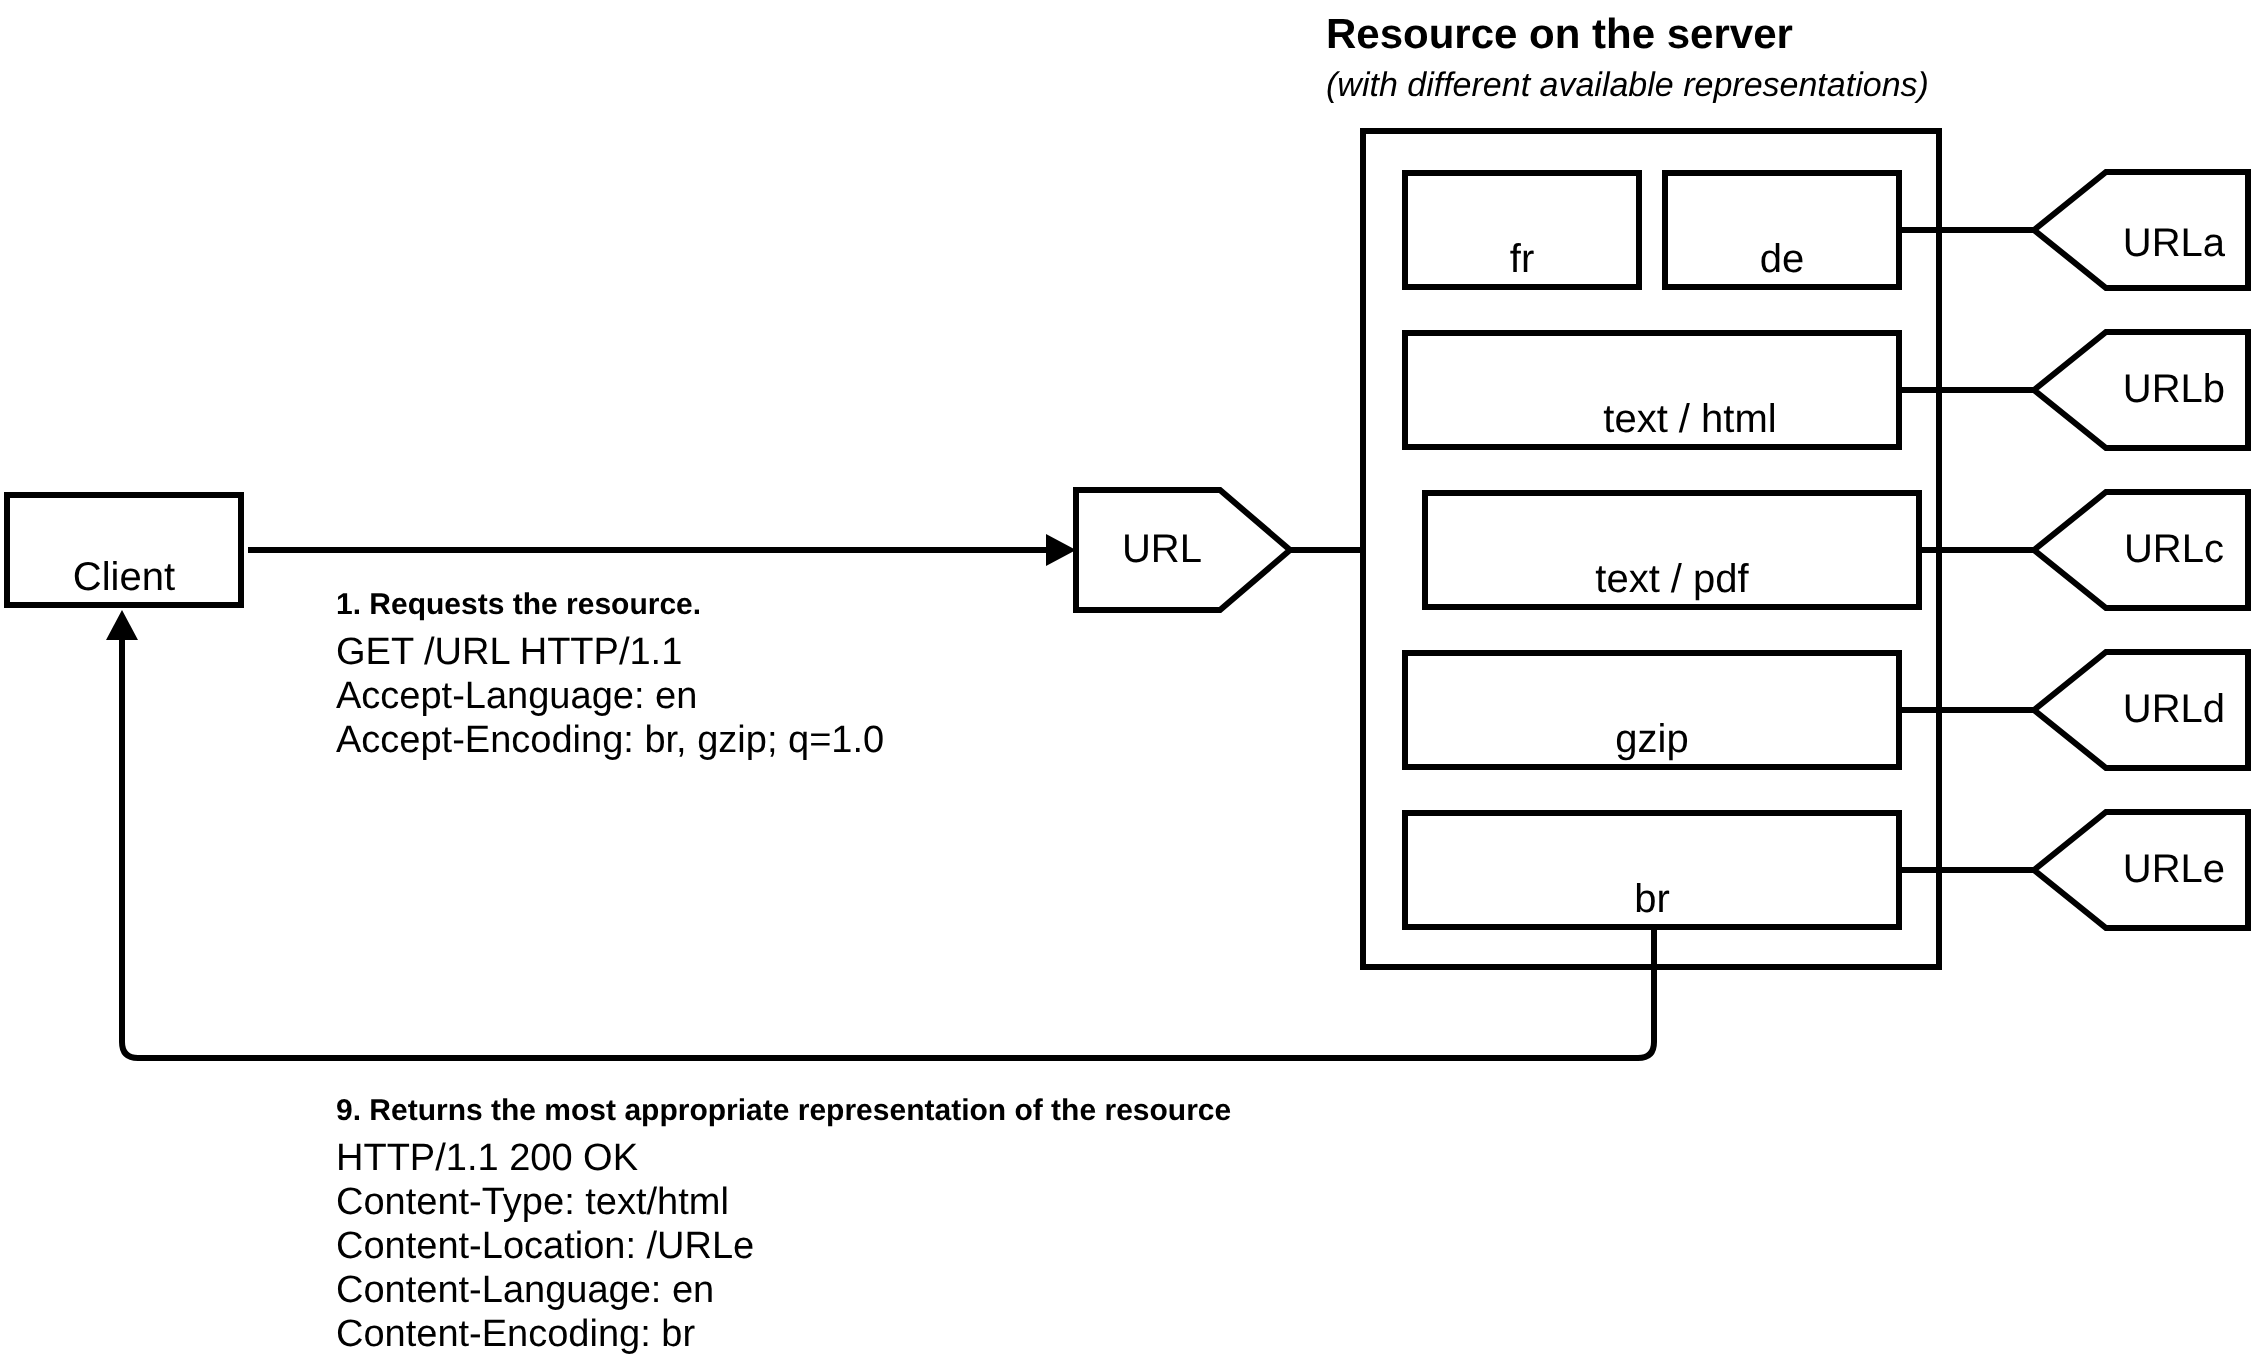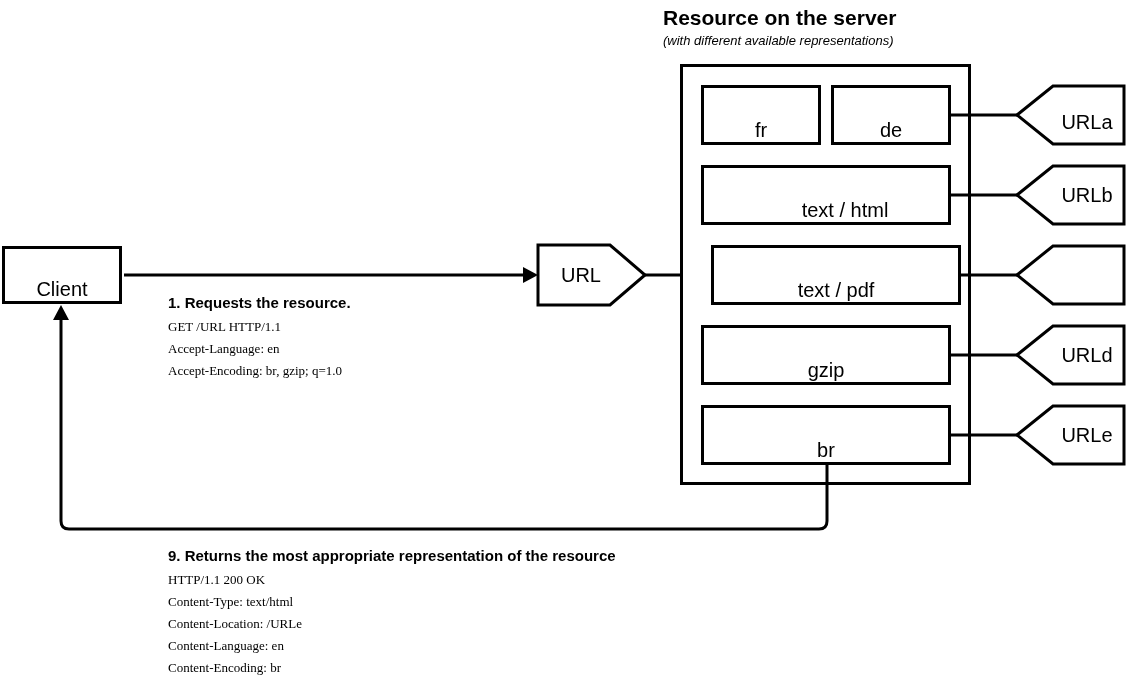--- a/index.html
+++ b/index.html
@@ -41,34 +41,34 @@
     font-size: 20px;
   }
   .server-title {
     position: absolute;
     font-size: 21px;
     font-weight: bold;
     white-space: nowrap;
   }
   .server-subtitle {
     position: absolute;
-    font-size: 13px;
+    font-size: 17px;
     font-style: italic;
     white-space: nowrap;
   }
   .step-block { position: absolute; }
   .step-heading {
     font-size: 15px;
     font-weight: bold;
     margin: 0 0 5px 0;
     white-space: nowrap;
   }
   .mono-line {
-    font-family: Liberation Serif, serif;
-    font-size: 13px;
+    font-family: Liberation Sans, sans-serif;
+    font-size: 19px;
     line-height: 22px;
     white-space: pre;
   }
 </style>
 </head>
 <body>
 
 <div class="canvas">
 
   <svg class="layer" viewBox="0 0 1127 679">
@@ -122,20 +122,21 @@
   </div>
   <div class="box" style="left:701px; top:325px; width:250px; height:60px;">
     <span>gzip</span>
   </div>
   <div class="box" style="left:701px; top:405px; width:250px; height:60px;">
     <span>br</span>
   </div>
 
   <div class="label-overlay" style="left:1050px; top:88px;  width:74px; height:68px;">URLa</div>
   <div class="label-overlay" style="left:1050px; top:168px; width:74px; height:54px;">URLb</div>
+  <div class="label-overlay" style="left:1050px; top:248px; width:74px; height:54px;">URLc</div>
   <div class="label-overlay" style="left:1050px; top:328px; width:74px; height:54px;">URLd</div>
   <div class="label-overlay" style="left:1050px; top:408px; width:74px; height:54px;">URLe</div>
 
   <div class="step-block" style="left:168px; top:294px;">
     <div class="step-heading">1. Requests the resource.</div>
     <div class="mono-line">GET /URL HTTP/1.1</div>
     <div class="mono-line">Accept-Language: en</div>
     <div class="mono-line">Accept-Encoding: br, gzip; q=1.0</div>
   </div>
 

